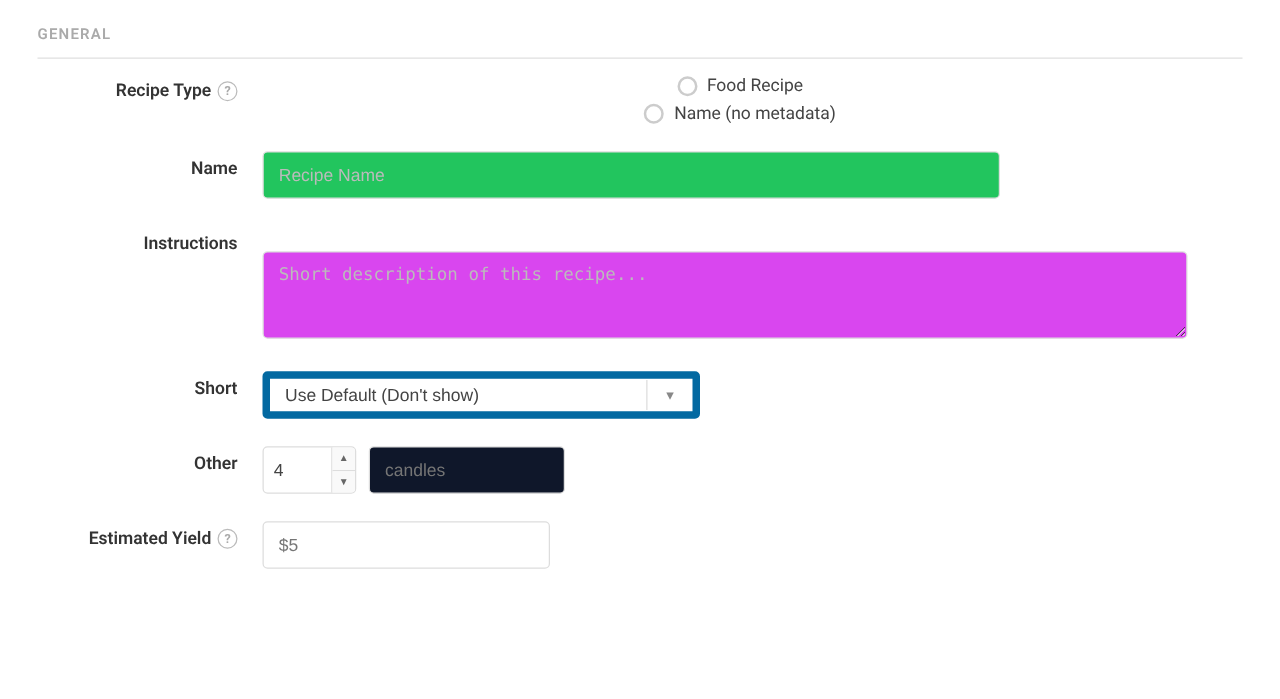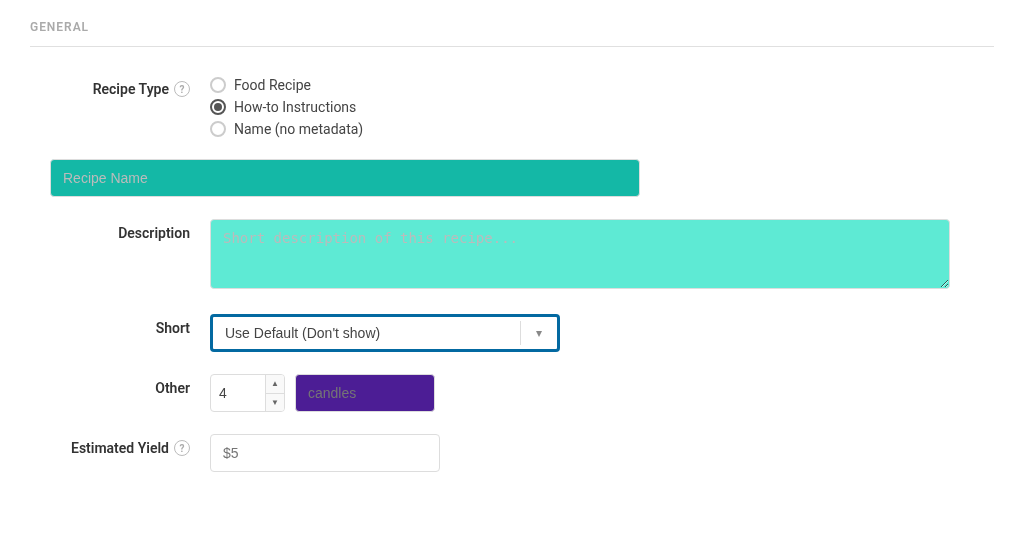--- a/index.html
+++ b/index.html
@@ -23,21 +23,21 @@
     }
 
     .section-title {
       font-size: 12px;
       font-weight: 600;
       color: #aaa;
       letter-spacing: 0.08em;
       text-transform: uppercase;
       padding-bottom: 12px;
       border-bottom: 1px solid #e0e0e0;
-      margin-bottom: 28px;
+      margin-bottom: 12px;
     }
 
     .form-row {
       display: flex;
       align-items: flex-start;
       margin-bottom: 22px;
       padding: 0 20px;
     }
 
     .form-label {
@@ -82,20 +82,21 @@
       padding-top: 2px;
     }
 
     .radio-option {
       display: flex;
       align-items: center;
       gap: 8px;
       font-size: 14px;
       color: #444;
       cursor: pointer;
+      justify-content: center;
     }
 
     .radio-option input[type="radio"] {
       appearance: none;
       -webkit-appearance: none;
       width: 16px;
       height: 16px;
       border-radius: 50%;
       border: 2px solid #ccc;
       background: #fff;
@@ -124,53 +125,54 @@
     
     .text-input {
       width: 100%;
       max-width: 590px;
       height: 38px;
       border: 1px solid #ddd;
       border-radius: 4px;
       padding: 8px 12px;
       font-size: 14px;
       color: #333;
-      background: #14b8a6;
+      background: #22c55e;
       outline: none;
     }
 
     .text-input::placeholder {
       color: #bbb;
     }
 
     .textarea-input {
       width: 100%;
       max-width: 740px;
       min-height: 70px;
       border: 1px solid #ddd;
       border-radius: 4px;
       padding: 10px 12px;
       font-size: 14px;
       color: #333;
-      background: #5eead4;
+      background: #d946ef;
       outline: none;
       resize: vertical;
+      margin-top: 20px;
     }
 
     .textarea-input::placeholder {
       color: #bbb;
     }
 
     
     .author-select-wrapper {
       display: flex;
       align-items: center;
       width: 350px;
       height: 38px;
-      border: 3px solid #0369a1;
+      border: 6px solid #0369a1;
       border-radius: 4px;
       background: #fff;
       overflow: hidden;
     }
 
     .author-select {
       flex: 1;
       border: none;
       outline: none;
       padding: 8px 12px;
@@ -245,28 +247,28 @@
       font-size: 8px;
       color: #666;
       padding: 0 5px;
     }
 
     .spinner-btn:first-child {
       border-bottom: 1px solid #ddd;
     }
 
     .unit-input {
-      width: 140px;
+      width: 157px;
       height: 38px;
       border: 1px solid #ddd;
       border-radius: 4px;
       padding: 8px 12px;
       font-size: 14px;
       color: #bbb;
-      background: #4c1d95;
+      background: #0f172a;
       outline: none;
     }
 
     
     .cost-input {
       width: 230px;
       height: 38px;
       border: 1px solid #ddd;
       border-radius: 4px;
       padding: 8px 12px;
@@ -288,40 +290,39 @@
       <span>Recipe Type</span>
       <span class="help-icon">?</span>
     </div>
     <div class="form-control">
       <div class="radio-group">
         <label class="radio-option">
           <input type="radio" name="recipe-type" style="">
           <span>Food Recipe</span>
         </label>
         <label class="radio-option">
-          <input type="radio" name="recipe-type" checked="" style="">
-          <span>How-to Instructions</span>
-        </label>
-        <label class="radio-option">
           <input type="radio" name="recipe-type" style="">
           <span>Name (no metadata)</span>
         </label>
       </div>
     </div>
   </div>
 
   <div class="form-row">
+    <div class="form-label">
+      <span>Name</span>
+    </div>
     <div class="form-control">
       <input type="text" class="text-input" placeholder="Recipe Name" style="">
     </div>
   </div>
 
   <div class="form-row">
     <div class="form-label">
-      <span>Description</span>
+      <span>Instructions</span>
     </div>
     <div class="form-control">
       <textarea class="textarea-input" placeholder="Short description of this recipe..." style=""></textarea>
     </div>
   </div>
 
   <div class="form-row">
     <div class="form-label">
       <span>Short</span>
     </div>

